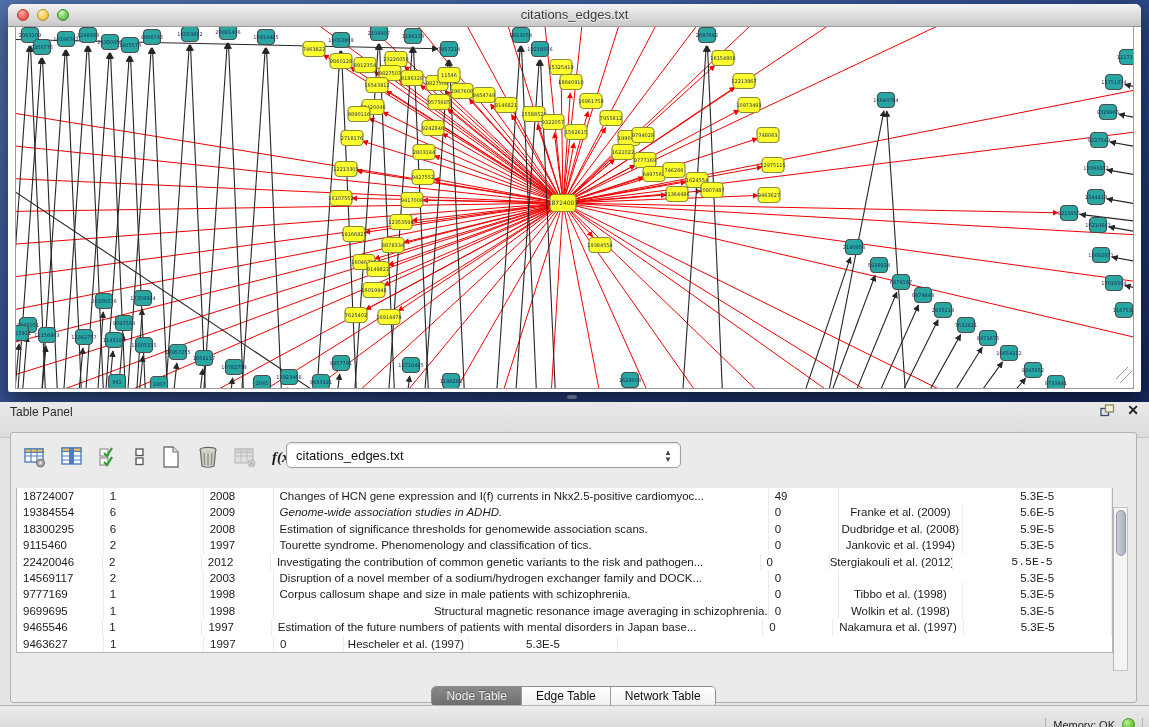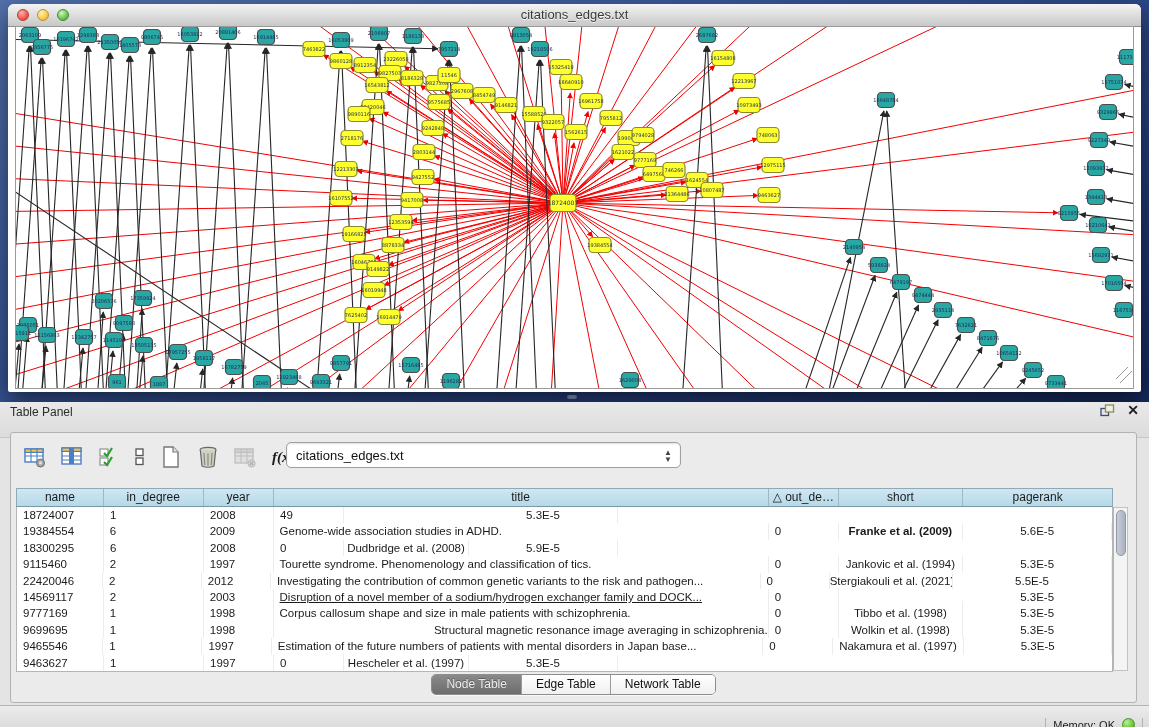--- a/index.html
+++ b/index.html
@@ -54,21 +54,21 @@
   .th:last-child { border-right:none; }
   .th.sorted { text-align:left; padding-left:4px; }
   .tbody { background:#fff; border:1px solid #b5b5b5; border-top:none; }
   .tr { display:flex; height:16.4px; }
   .td { font-size:11.5px; color:#1a1a1a; line-height:16.4px; white-space:nowrap; overflow:hidden; border-right:1px solid #ececec; padding-left:6px; }
   .td.c { text-align:center; padding-left:0; }
   .vscroll { position:absolute; left:1102px; top:74px; width:15px; height:164px; background:#f4f4f4; border:1px solid #c2c2c2; border-left:1px solid #b5b5b5; }
   .vthumb { position:absolute; left:1.5px; top:2px; width:10px; height:46px; border-radius:6px;
     background:linear-gradient(90deg,#c9ced9,#aab0bf); border:1px solid #9298a6; }
 
-  .tabs { position:absolute; left:0; right:0; top:241px; display:flex; justify-content:center; }
+  .tabs { position:absolute; left:0; right:0; top:253px; display:flex; justify-content:center; }
   .seg { display:flex; border:1px solid #8d8d8d; border-radius:5px; overflow:hidden; height:21px; box-shadow:0 1px 0 rgba(255,255,255,.7); }
   .seg-btn { font-size:12px; padding:0 14px; line-height:19px; background:linear-gradient(#ffffff,#f0f0f0); color:#111; border-right:1px solid #9a9a9a; cursor:default; }
   .seg-btn:last-child { border-right:none; }
   .seg-btn.active { background:linear-gradient(#8a8a8a,#6d6d6d); color:#ececec; text-shadow:0 -1px 0 rgba(0,0,0,.3); }
 
   .statusbar { position:absolute; left:0; bottom:0; width:1149px; height:22px;
     background:linear-gradient(#ececec,#dcdcdc); border-top:1px solid #b4b4b4; }
   .status-right { position:absolute; right:6px; top:8px; height:100%; display:flex; align-items:center; gap:7px; }
   .vsep { width:1px; height:14px; background:#b0b0b0; }
   .mem-label { font-size:11px; color:#222; }
@@ -590,78 +590,71 @@
         <div class="combo">
           <span>citations_edges.txt</span>
           <span class="combo-arrows">
               <span>▲</span>
               <span>▼</span>
             </span>
         </div>
       </div>
 
       <div class="tablegrid">
-        <div class="thead" id="thead">
-            <div class="th" style="width: 87px;">name</div>
-            <div class="th" style="width: 100px;">in_degree</div>
-            <div class="th" style="width: 70px;">year</div>
-            <div class="th" style="width: 496px;">title</div>
-            <div class="th sorted" style="width: 70px;">△ out_de…</div>
-            <div class="th" style="width: 125px;">short</div>
-            <div class="th" style="width: 149px;">pagerank</div>
-          </div>
         <div class="tbody" id="tbody">
             <div class="tr">
               <div class="td" style="width: 87px;">18724007</div>
               <div class="td" style="width: 100px;">1</div>
               <div class="td" style="width: 70px;">2008</div>
+              <div class="td" style="width: 496px;">Changes of HCN gene expression and I(f) currents in Nkx2.5-positive cardiomyoc...</div>
               <div class="td" style="width: 70px;">49</div>
               <div class="td c" style="width: 125px; margin-top: 36px;">Yano et al. (2008)</div>
               <div class="td c" style="width: 149px;">5.3E-5</div>
             </div>
             <div class="tr">
               <div class="td" style="width: 87px;">19384554</div>
               <div class="td" style="width: 100px;">6</div>
               <div class="td" style="width: 70px;">2009</div>
-              <div class="td" style="width: 496px;">Genome-wide association studies in ADHD.</div>
-              <div class="td" style="width: 70px;">0</div>
-              <div class="td c" style="width: 125px; font-weight: bold;">Franke et al. (2009)</div>
+              <div class="td" style="width: 496px; font-style: italic;">Genome-wide association studies in ADHD.</div>
+              <div class="td" style="width: 70px;">0</div>
+              <div class="td c" style="width: 125px;">Franke et al. (2009)</div>
               <div class="td c" style="width: 149px;">5.6E-5</div>
             </div>
             <div class="tr">
               <div class="td" style="width: 87px;">18300295</div>
               <div class="td" style="width: 100px;">6</div>
               <div class="td" style="width: 70px;">2008</div>
+              <div class="td" style="width: 496px;">Estimation of significance thresholds for genomewide association scans.</div>
               <div class="td" style="width: 70px;">0</div>
               <div class="td c" style="width: 125px;">Dudbridge et al. (2008)</div>
               <div class="td c" style="width: 149px;">5.9E-5</div>
             </div>
             <div class="tr">
               <div class="td" style="width: 87px;">9115460</div>
               <div class="td" style="width: 100px;">2</div>
               <div class="td" style="width: 70px;">1997</div>
               <div class="td" style="width: 496px;">Tourette syndrome. Phenomenology and classification of tics.</div>
               <div class="td" style="width: 70px;">0</div>
               <div class="td c" style="width: 125px;">Jankovic et al. (1994)</div>
               <div class="td c" style="width: 149px;">5.3E-5</div>
             </div>
             <div class="tr">
               <div class="td" style="width: 87px;">22420046</div>
               <div class="td" style="width: 100px;">2</div>
               <div class="td" style="width: 70px;">2012</div>
               <div class="td" style="width: 496px;">Investigating the contribution of common genetic variants to the risk and pathogen...</div>
               <div class="td" style="width: 70px;">0</div>
-              <div class="td c" style="width: 125px;">Stergiakouli et al. (2021)</div>
-              <div class="td c" style="width: 161px;">5.5E-5</div>
+              <div class="td c" style="width: 125px;">Stergiakouli et al. (2012)</div>
+              <div class="td c" style="width: 161px; font-family: Liberation Mono, monospace;">5.5E-5</div>
             </div>
             <div class="tr">
               <div class="td" style="width: 87px;">14569117</div>
               <div class="td" style="width: 100px;">2</div>
               <div class="td" style="width: 70px;">2003</div>
-              <div class="td" style="width: 496px; text-decoration: underline;">Disruption of a novel member of a sodium/hydrogen exchanger family and DOCK...</div>
+              <div class="td" style="width: 496px;">Disruption of a novel member of a sodium/hydrogen exchanger family and DOCK...</div>
               <div class="td" style="width: 70px;">0</div>
               <div class="td c" style="width: 125px; margin-top: 12px;">de Silva et al. (2003)</div>
               <div class="td c" style="width: 149px;">5.3E-5</div>
             </div>
             <div class="tr">
               <div class="td" style="width: 87px;">9777169</div>
               <div class="td" style="width: 100px;">1</div>
               <div class="td" style="width: 70px;">1998</div>
               <div class="td" style="width: 496px;">Corpus callosum shape and size in male patients with schizophrenia.</div>
               <div class="td" style="width: 70px;">0</div>

